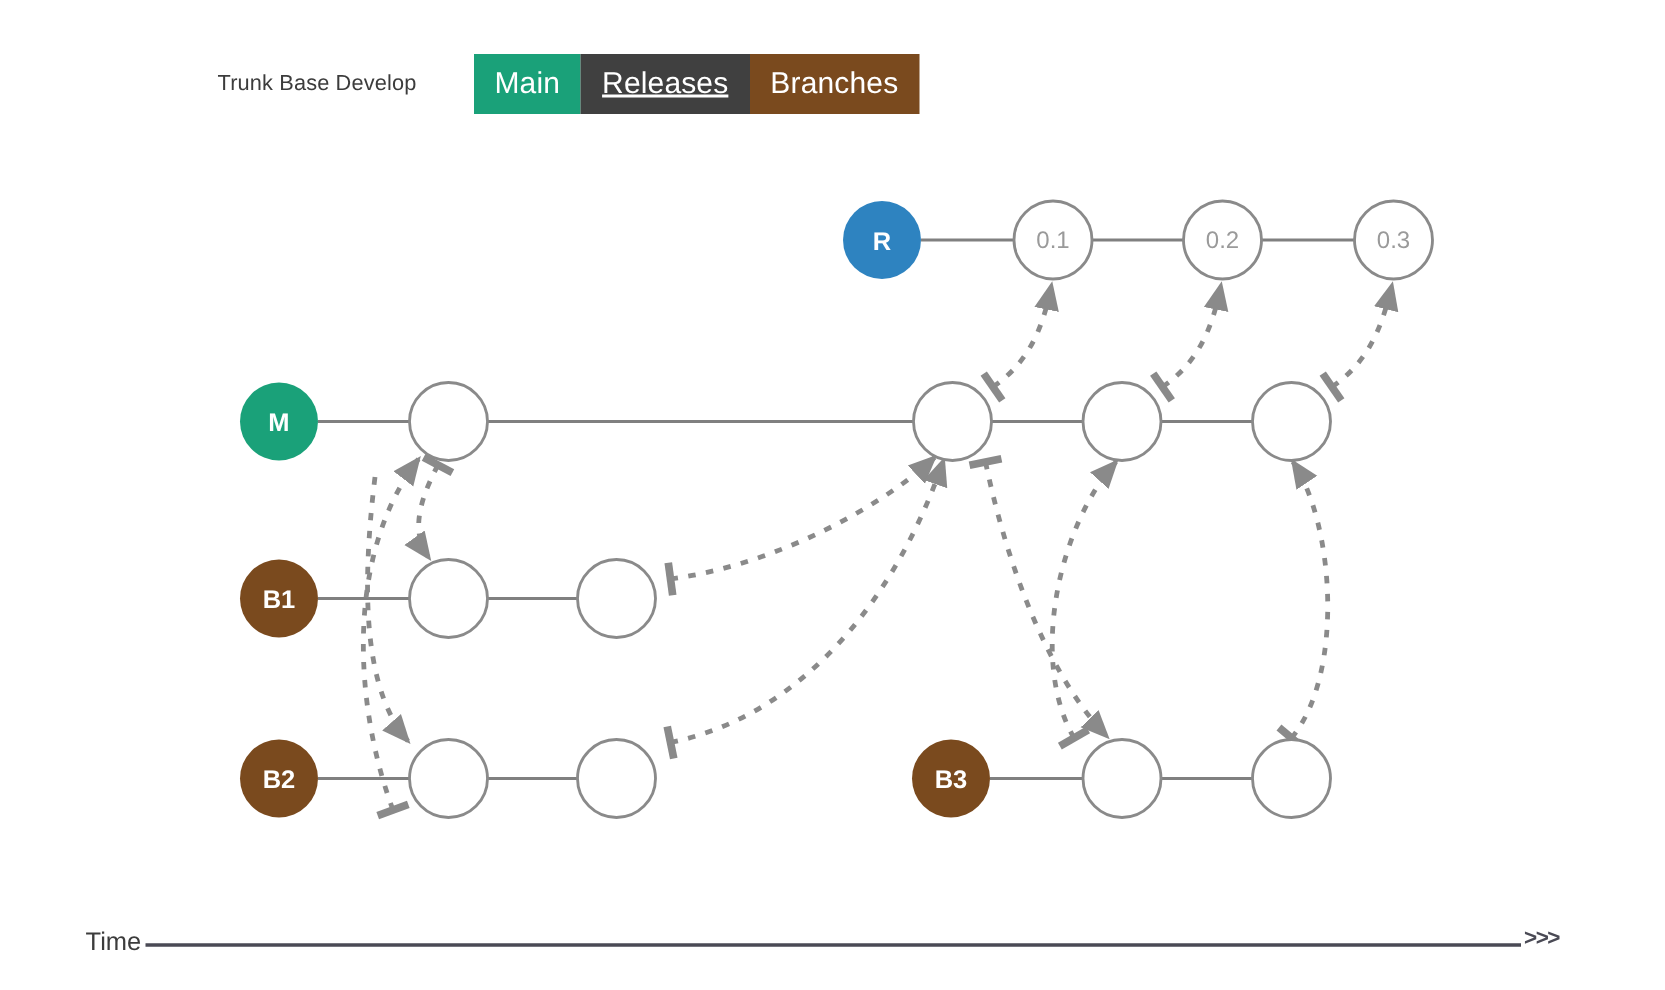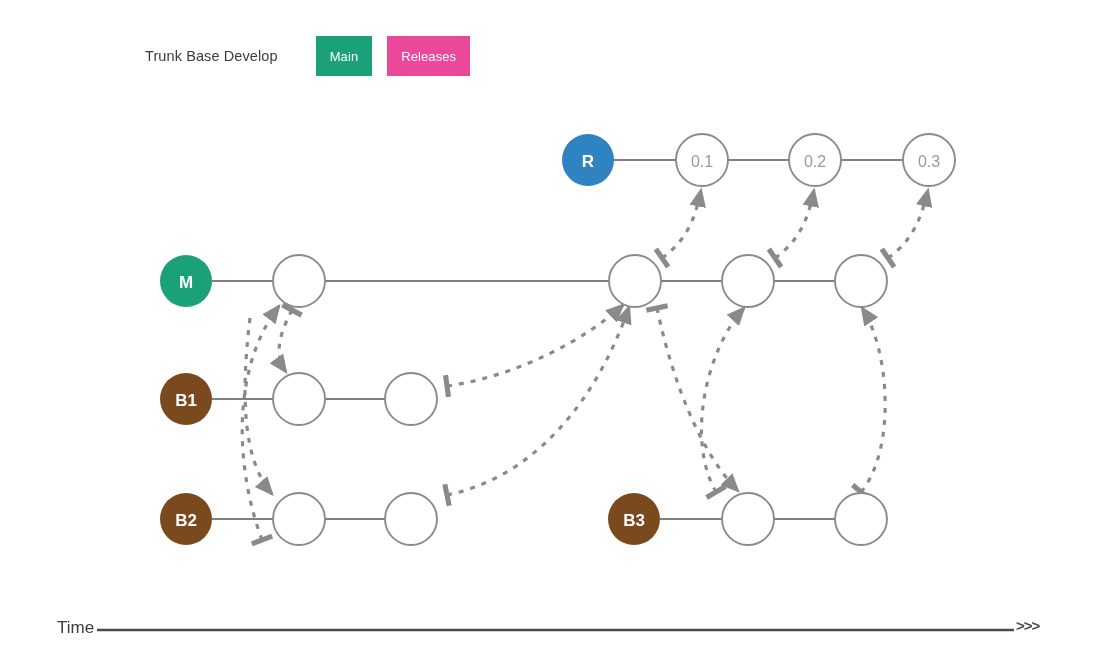--- a/index.html
+++ b/index.html
@@ -37,24 +37,23 @@
     letter-spacing: 0.1px;
     white-space: nowrap;
     margin-right: 38px;
   }
   .legend-chip {
     height: 40px;
     display: flex;
     align-items: center;
     justify-content: center;
     color: #ffffff;
-    font-size: 13px;
+    font-size: 20px;
     font-weight: 400;
     letter-spacing: 0.1px;
-    margin-right: 15px;
     padding: 0 14px;
     box-sizing: border-box;
     white-space: nowrap;
   }
 
   
   #graph {
     position: absolute;
     left: 0;
     top: 0;
@@ -106,22 +105,23 @@
 </head>
 <body>
 
 <div id="stage">
 
   <div id="legend">
     <span id="legend-title">Trunk Base Develop</span>
 
     <span class="legend-chip" style="background: rgb(26, 161, 121);">Main</span>
 
-    <span class="legend-chip" style="background: #ec4899;">Releases</span>
-
+    <span class="legend-chip" style="background: #404040; text-decoration: underline;">Releases</span>
+
+    <span class="legend-chip" style="background: rgb(122, 74, 30);">Branches</span>
   </div>
 
   <svg id="graph" viewBox="0 0 1110 660">
     <defs>
       <marker id="arrowhead" markerWidth="7" markerHeight="7" refX="5.2" refY="3" orient="auto" markerUnits="strokeWidth">
         <path d="M0,0.4 L6,3 L0,5.6 Z" fill="#8a8a8a"></path>
       </marker>
       <marker id="tailbar" markerWidth="6" markerHeight="8" refX="2" refY="4" orient="auto" markerUnits="strokeWidth">
         <path d="M2,0.6 L2,7.4" stroke="#8a8a8a" stroke-width="1.6" fill="none"></path>
       </marker>

